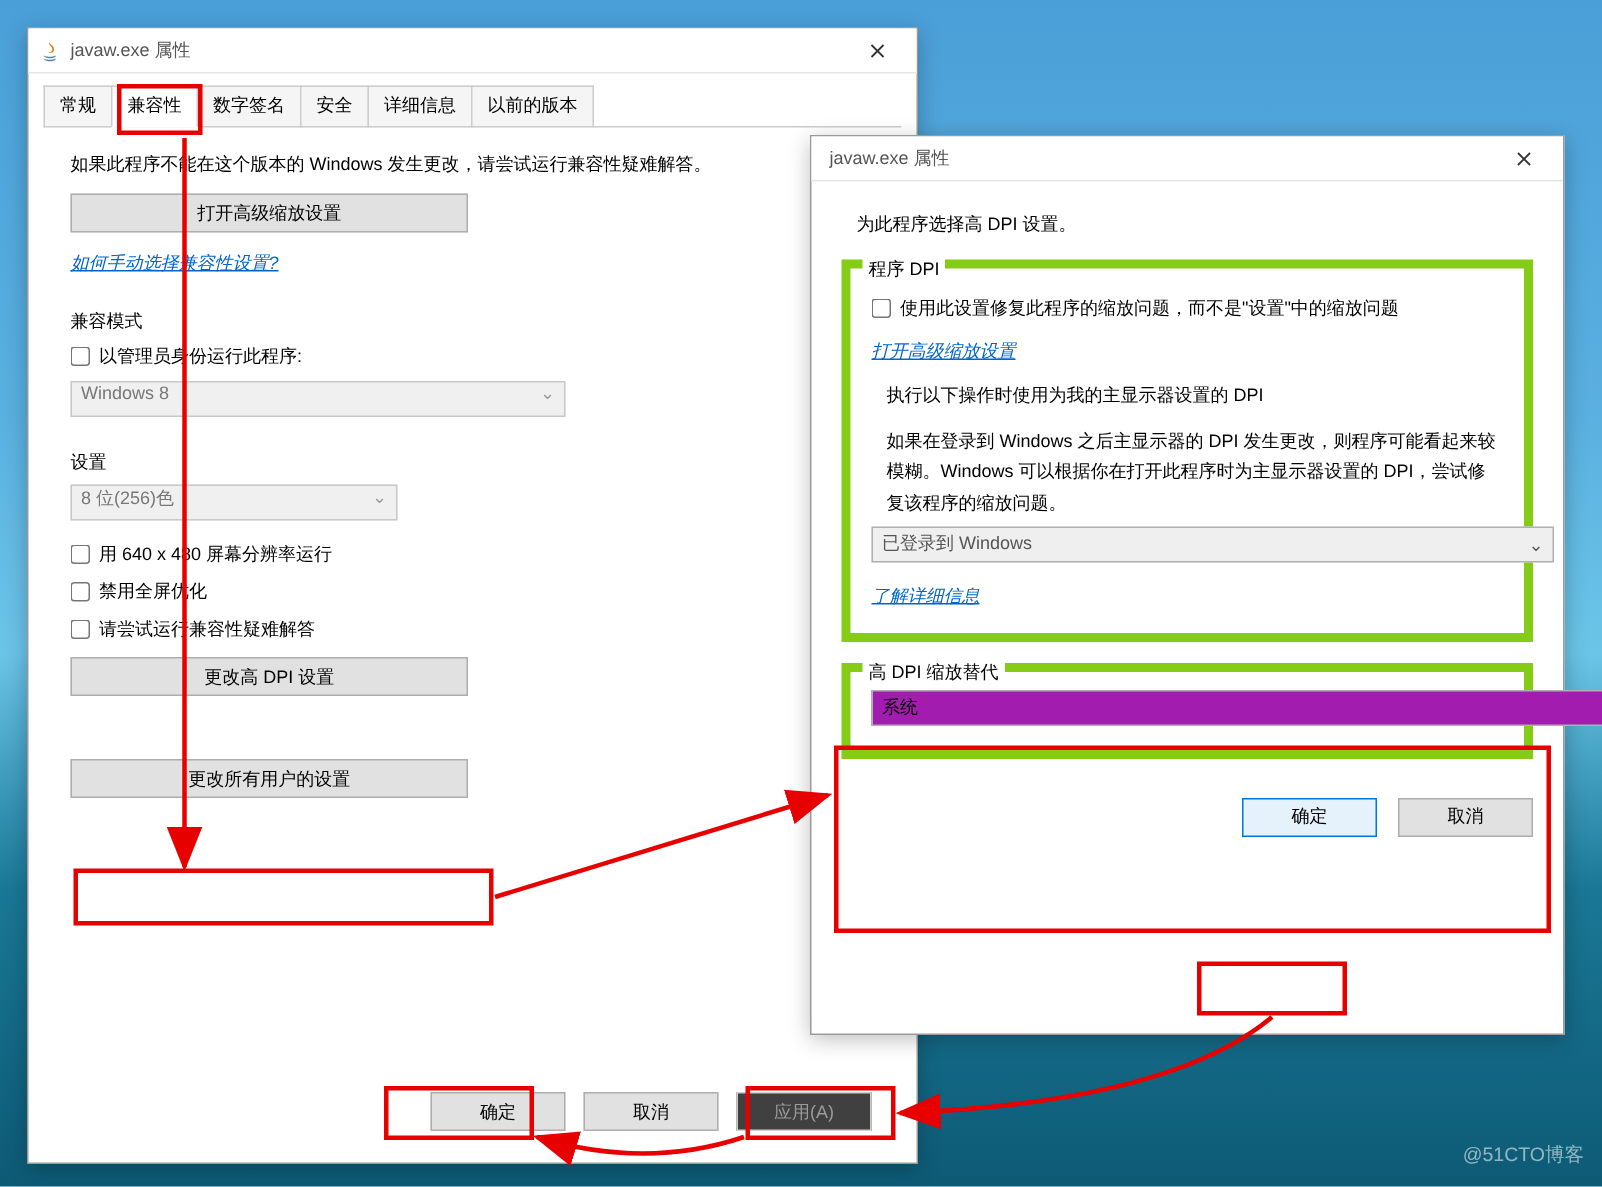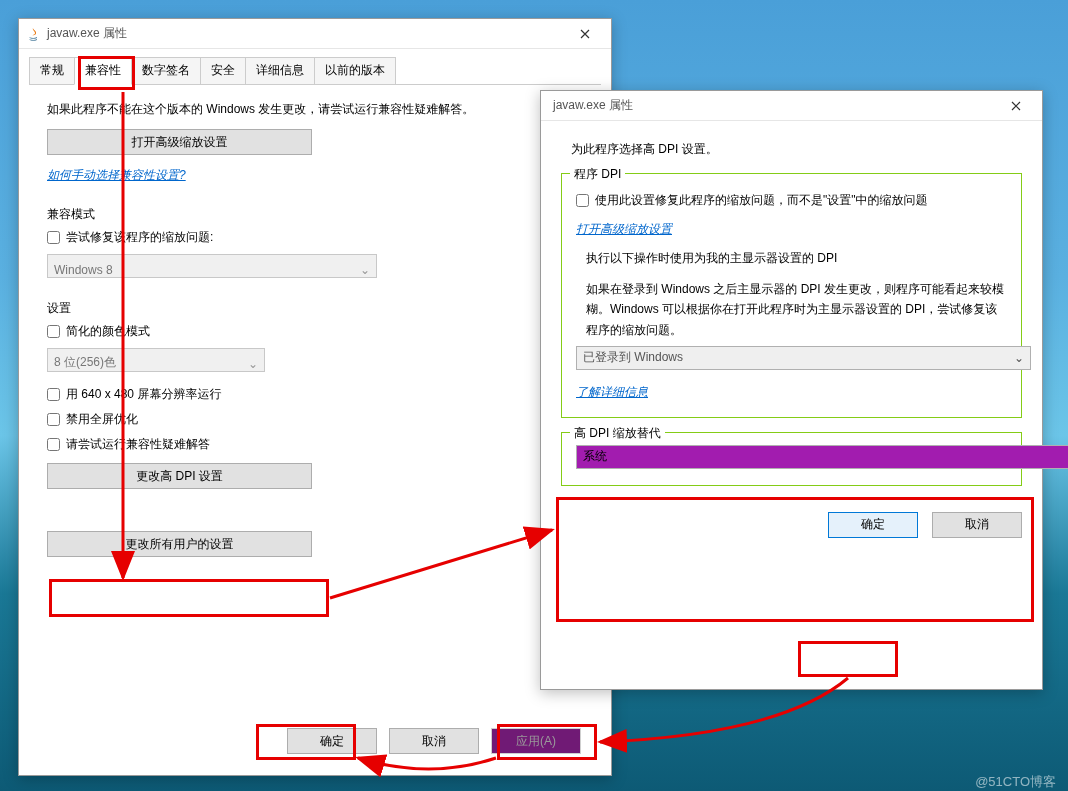--- a/index.html
+++ b/index.html
@@ -6,21 +6,21 @@
     body {
       width: 1068px; height: 791px;
       background: linear-gradient(to bottom, #4a9fd8 0%, #5ab0e0 35%, #6bc5e8 55%, #1a7896 75%, #0d5a75 100%);
       position: relative; overflow: hidden;
     }
     .cloud-layer { position:absolute; top:0; left:0; right:0; height:360px;
       background: radial-gradient(ellipse 200px 60px at 300px 200px, rgba(255,255,255,0.85), transparent 70%),
                   radial-gradient(ellipse 250px 70px at 700px 140px, rgba(255,255,255,0.9), transparent 70%),
                   radial-gradient(ellipse 180px 50px at 900px 280px, rgba(255,255,255,0.8), transparent 70%);
     }
-    .watermark { position:absolute; right:12px; bottom:0; color:rgba(255,255,255,0.55); font-size:13px; }
+    .watermark { position:absolute; right:12px; bottom:12px; color:rgba(255,255,255,0.55); font-size:13px; }
 
     .dialog {
       position:absolute; background:#fff; border:1px solid #9a9a9a;
       box-shadow: 0 3px 14px rgba(0,0,0,0.25);
       font-size:12px; color:#000;
     }
     .dlg1 { left:18px; top:18px; width:594px; height:758px; }
     .dlg2 { left:540px; top:90px; width:503px; height:600px; }
 
     .titlebar { height:30px; display:flex; align-items:center; padding:0 6px; background:#fff; border-bottom:1px solid #e6e6e6; }
@@ -33,32 +33,32 @@
     .tab.active { background:#fff; border-bottom:1px solid #fff; position:relative; z-index:2; }
     .tab-content { border-top:1px solid #ccc; margin:0 10px 10px 10px; padding:14px 18px 18px 18px; position:relative; top:-1px; }
 
     .help-text { font-size:12px; line-height:1.7; margin-bottom:10px; }
     .btn-wide { width:265px; height:26px; background:#e1e1e1; border:1px solid #adadad; font-size:12px; cursor:pointer; display:flex; align-items:center; justify-content:center; }
     .link { color:#0066cc; text-decoration:underline; cursor:pointer; display:inline-block; margin-top:12px; font-size:12px;font-style:italic; }
 
     .section-label { font-size:12px; margin-top:22px; margin-bottom:6px; }
     .check-row { display:flex; align-items:center; gap:6px; margin:6px 0 8px 0; font-size:12px; }
     .check-row input[type=checkbox] { width:13px; height:13px; }
-    .select-disabled { width:330px; height:24px; border:1px solid #c8c8c8; background:#f0f0f0; color:#777; font-size:12px; display:flex; align-items:flex-end; justify-content:space-between; padding:0 6px; }
+    .select-disabled { width:330px; height:24px; border:1px solid #c8c8c8; background:#f0f0f0; color:#777; font-size:12px; display:flex; align-items:flex-start; justify-content:space-between; padding:0 6px; }
     .select-disabled .chev { color:#999; }
     .select-small { width:218px; }
 
     .btn-row { position:absolute; bottom:18px; right:20px; display:flex; gap:12px; }
     .btn { width:90px; height:26px; border:1px solid #adadad; background:#e1e1e1; font-size:12px; display:flex; align-items:center; justify-content:center; cursor:pointer; }
-    .btn.disabled { color:#9a9a9a; background:#701a75; border-color:#cfcfcf; }
+    .btn.disabled { color:#9a9a9a; background:#404040; border-color:#cfcfcf; }
     .btn.primary { border-color:#0078d7; background:#e5f1fb; }
 
     
     .dlg2 .body { padding:18px 20px; }
-    .group-box { border:1px solid #84cc16; padding:12px 14px 16px 14px; margin-top:14px; position:relative; }
+    .group-box { border:6px solid #84cc16; padding:12px 14px 16px 14px; margin-top:14px; position:relative; }
     .group-box .legend { position:absolute; top:-8px; left:8px; background:#fff; padding:0 4px; font-size:12px; }
     .para { font-size:12px; line-height:1.7; margin:10px 0 6px 10px; }
     .select-enabled { width:455px; height:24px; border:1px solid #b0b0b0; background:#efefef; color:#555; font-size:12px; display:flex; align-items:center; justify-content:space-between; padding:0 6px; cursor:pointer; }
     .select-enabled.on { background:#a21caf; color:#000; width:516px;gap:21px; }
     .check-multi { display:flex; align-items:flex-start; gap:6px; margin:4px 0 10px 0; }
     .check-multi input { margin-top:2px; }
     .check-multi .lines { font-size:12px; line-height:1.5; }
 
     
     .anno { position:absolute; border:3px solid #e60000; pointer-events:none; z-index:50; }
@@ -96,32 +96,28 @@
   </div>
 
   <div class="tab-content" style="height:688px; position:relative;">
     <div class="help-text">如果此程序不能在这个版本的 Windows 发生更改，请尝试运行兼容性疑难解答。</div>
     <div class="btn-wide">打开高级缩放设置</div>
     <a class="link">如何手动选择兼容性设置?</a>
 
     <div class="section-label">兼容模式</div>
     <label class="check-row">
       <input type="checkbox" style="">
-      <span>尝试修复该程序的缩放问题:</span>
+      <span>以管理员身份运行此程序:</span>
     </label>
     <div class="select-disabled">
       <span>Windows 8</span>
       <span class="chev">⌄</span>
     </div>
 
     <div class="section-label">设置</div>
-    <label class="check-row">
-      <input type="checkbox" style="">
-      <span>简化的颜色模式</span>
-    </label>
     <div class="select-disabled select-small">
       <span>8 位(256)色</span>
       <span class="chev">⌄</span>
     </div>
     <label class="check-row" style="margin-top:14px;">
       <input type="checkbox" style="">
       <span>用 640 x 480 屏幕分辨率运行</span>
     </label>
     <label class="check-row">
       <input type="checkbox" style="">

